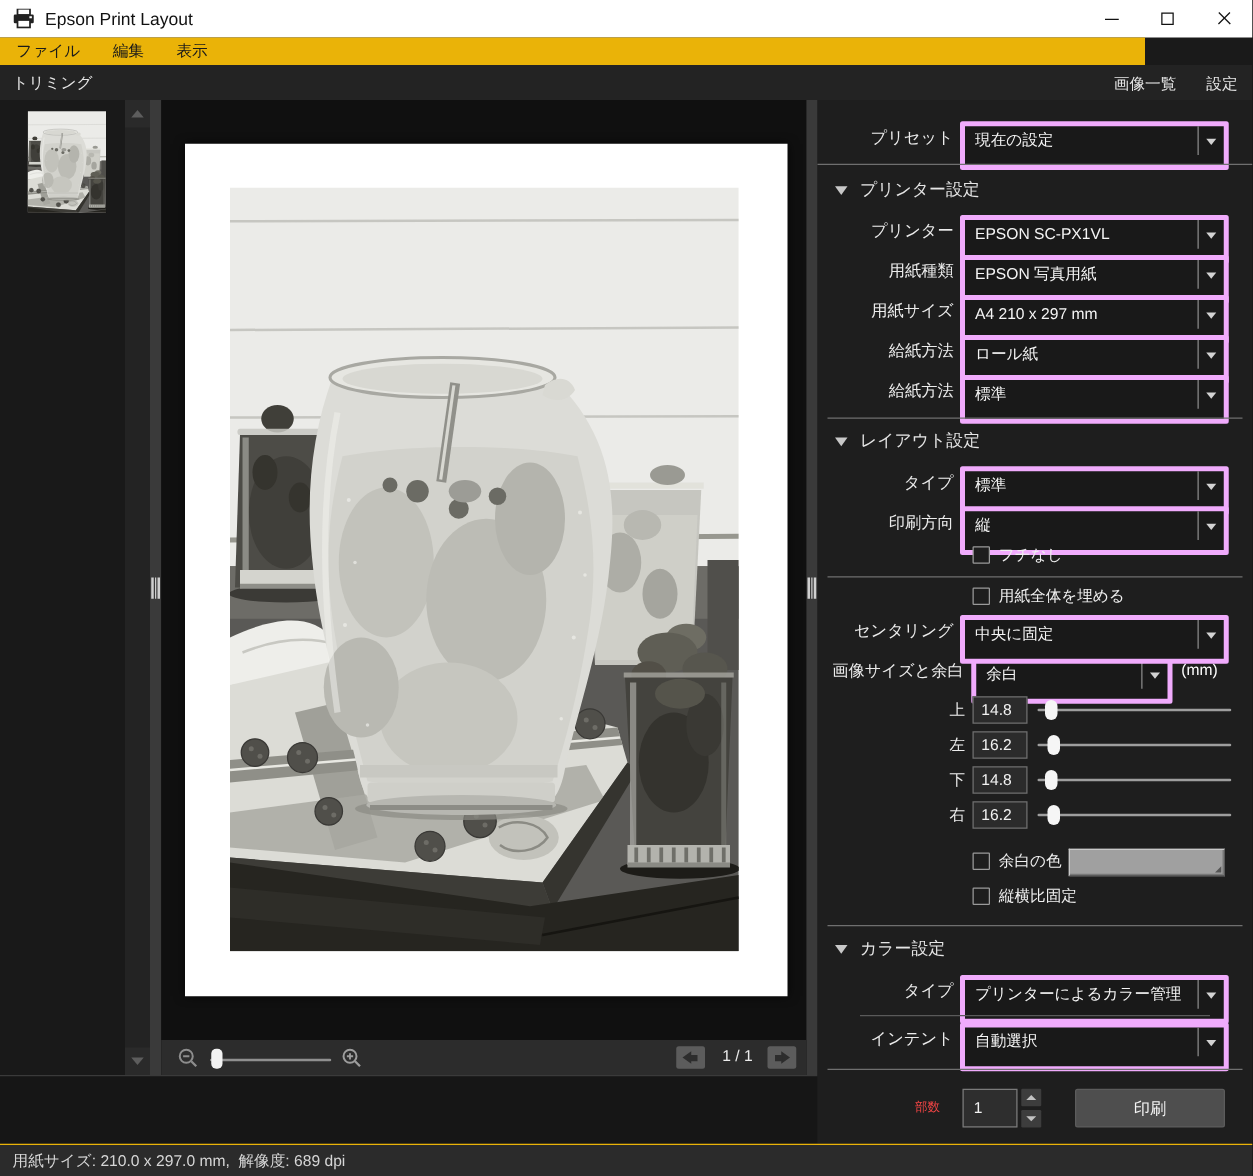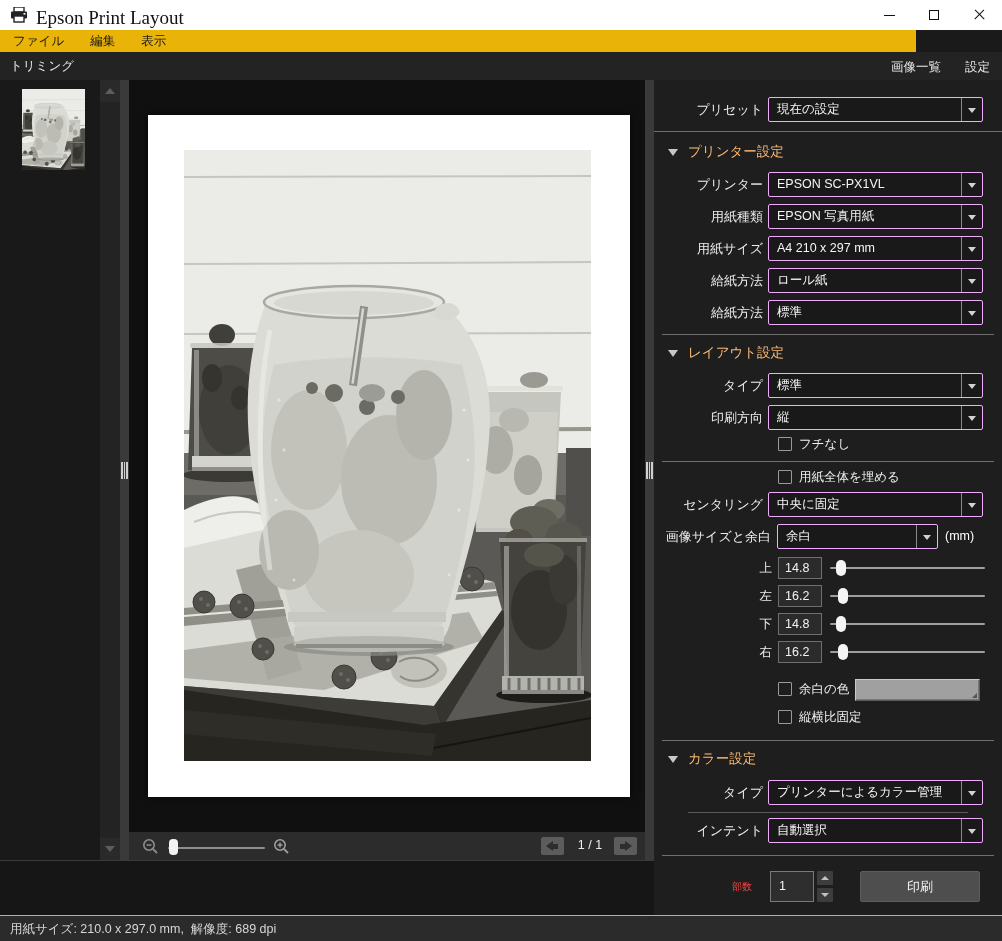--- a/index.html
+++ b/index.html
@@ -3,21 +3,21 @@
 <meta charset="utf-8">
 <style>
   * { margin:0; padding:0; box-sizing:border-box; }
   html,body { width:1002px; height:941px; overflow:hidden; background:#1a1a1a;
     font-family:"Liberation Sans","DejaVu Sans",sans-serif; }
   .app { position:relative; width:1002px; height:941px; background:#1a1a1a; }
 
   
   .titlebar { position:absolute; left:0; top:0; width:1002px; height:30px; background:#ffffff; }
   .app-icon { position:absolute; left:10px; top:7px; width:18px; height:16px; }
-  .title-text { position:absolute; left:36px; top:7px; font-size:19px; color:#111;font-family:Liberation Serif, serif; }
+  .title-text { position:absolute; left:36px; top:7px; font-size:14px; color:#111; }
   .winbtn { position:absolute; top:0; width:45px; height:30px; }
   .winbtn.min { right:90px; } .winbtn.max { right:45px; } .winbtn.close { right:0; }
   .glyph-min { position:absolute; left:17px; top:15px; width:11px; height:1px; background:#111; }
   .glyph-max { position:absolute; left:17px; top:10px; width:10px; height:10px; border:1px solid #111; }
   .glyph-x1,.glyph-x2 { position:absolute; left:16px; top:14px; width:13px; height:1.4px; background:#111; }
   .glyph-x1 { transform:rotate(45deg); } .glyph-x2 { transform:rotate(-45deg); }
 
   
   .menubar { position:absolute; left:0; top:30px; width:916px; height:22px; background:#eab308; display:flex; }
   .menu-item { font-size:12.5px; color:#1a1a1a; padding:0 13px; line-height:22px; }
@@ -61,30 +61,30 @@
   .arrow-r { position:absolute; left:11px; top:4px; width:0; height:0; border-top:5px solid transparent; border-bottom:5px solid transparent; border-left:7px solid #2d2d2d; }
   .arrow-r::before { content:""; position:absolute; left:-12px; top:-2.5px; width:6px; height:5px; background:#2d2d2d; }
   .page-ind { position:absolute; left:438px; top:6px; width:46px; text-align:center; font-size:12.5px; color:#ececec; }
 
   .bottom-strip { position:absolute; left:0; top:780px; width:654px; height:55px; background:#161616; border-top:1px solid #3a3a3a; }
 
   
   .right-panel { position:absolute; left:654px; top:0; width:348px; height:835px; background:#1e1e1e; }
   .rrow { position:absolute; left:0; width:348px; height:25px; }
   .rlabel { position:absolute; right:239px; top:0; white-space:nowrap; font-size:13px; color:#ececec; line-height:25px; }
-  .dd { position:absolute; left:114px; top:0; width:215px; height:25px; background:#191919; border:1px solid #f0abfc; border-radius:2px; }
+  .dd { position:absolute; left:114px; top:0; width:215px; height:39px; background:#191919; border:4px solid #f0abfc; border-radius:2px; }
   .dd-text { position:absolute; left:8px; top:0; right:26px; font-size:12.5px; color:#f5f5f5; line-height:23px; white-space:nowrap; overflow:hidden; }
   .dd-btn { position:absolute; right:0; top:0; width:21px; height:23px; border-left:1px solid #8a8a8a; }
   .dd-arrow { position:absolute; left:6px; top:10px; width:0; height:0; border-left:4.5px solid transparent; border-right:4.5px solid transparent; border-top:5px solid #d2d2d2; }
   .divider { position:absolute; left:0; width:348px; height:1px; background:#6f6f6f; }
   .divider.inset { left:8px; width:332px; }
   .divider.thin { left:34px; width:280px; background:#5a5a5a; }
   .sechead { position:absolute; left:0; height:18px; }
   .sec-tri { position:absolute; left:14px; top:6px; width:0; height:0; border-left:5px solid transparent; border-right:5px solid transparent; border-top:7px solid #c8c8c8; }
-  .sec-title { position:absolute; left:34px; top:0; font-size:13.5px; color:#fdba74; line-height:18px; white-space:nowrap; }
+  .sec-title { position:absolute; left:34px; top:0; font-size:13.5px; color:#e5e5e5; line-height:18px; white-space:nowrap; }
   .cbrow { position:absolute; height:16px; }
   .cbox { position:absolute; left:124px; top:0; width:14px; height:14px; background:#1e1e1e; border:1px solid #9a9a9a; border-radius:1px; }
   .cblabel { position:absolute; left:145px; top:-1px; font-size:12.5px; color:#f0f0f0; white-space:nowrap; }
   .mrow { position:absolute; height:22px; width:348px; }
   .mlabel { position:absolute; left:84px; width:34px; text-align:right; font-size:12.5px; color:#ececec; line-height:22px; }
   .mval { position:absolute; left:124px; top:0; width:44px; height:22px; background:#2b2b2b; border:1px solid #6e6e6e; font-size:12.5px; color:#f2f2f2; line-height:20px; padding-left:6px; }
   .mslider { position:absolute; left:176px; top:10px; width:155px; height:2px; background:#9e9e9e; border-radius:1px; }
   .mthumb { position:absolute; left:6px; top:-7px; width:10px; height:16px; background:#f5f5f5; border-radius:5px; }
   .swatch { position:absolute; left:201px; top:-3px; width:125px; height:22px; background:#a0a0a0; border:1px solid #c9c9c9; border-right-color:#5a5a5a; border-bottom-color:#5a5a5a; box-shadow:inset -1px -1px 0 #787878; }
   .swatch-corner { position:absolute; right:2px; bottom:2px; width:0; height:0; border-left:5px solid transparent; border-top:5px solid transparent; border-bottom:5px solid #555; transform:rotate(0deg); }

